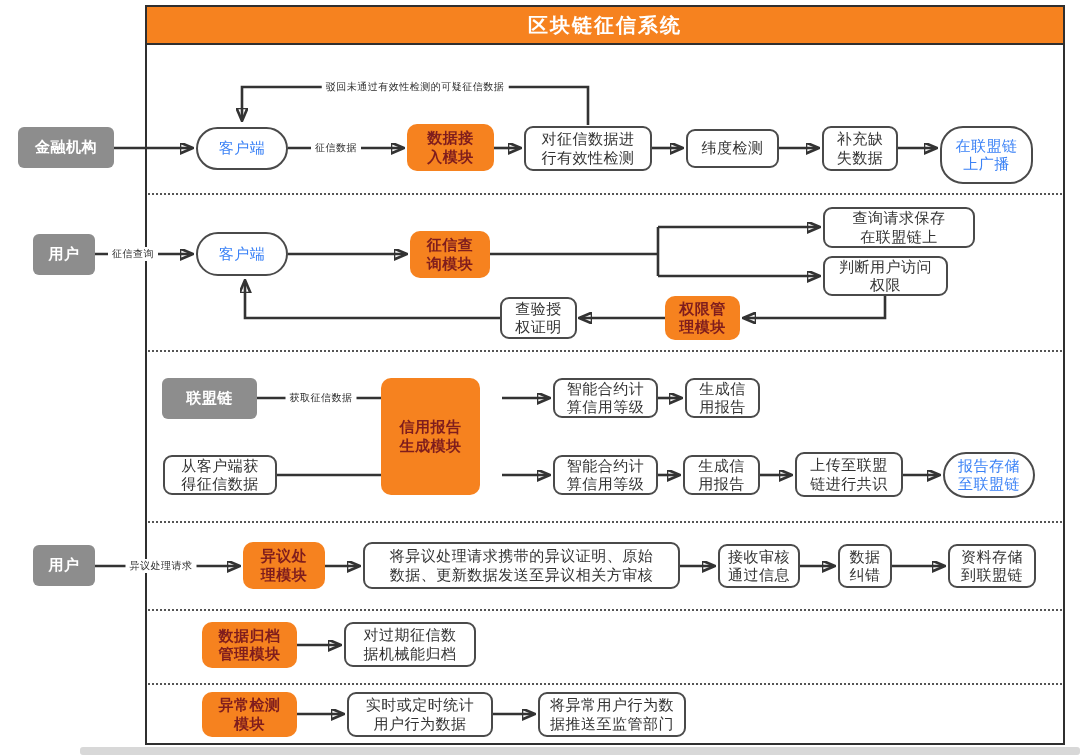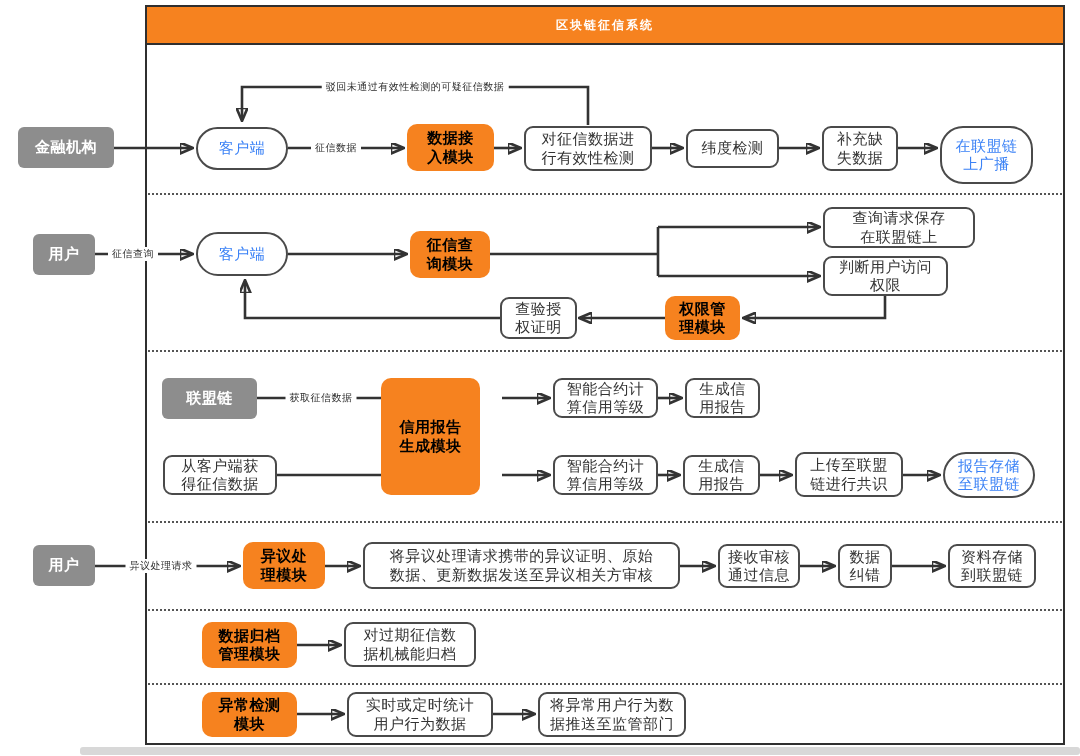--- a/index.html
+++ b/index.html
@@ -9,32 +9,32 @@
     font-family:"DejaVu Sans","Liberation Sans",sans-serif; background:#fff;
   }
   .frame {
     position:absolute; left:145px; top:5px; width:920px; height:740px;
     border:2.5px solid #2f2f2f; box-sizing:border-box; background:#fff;
   }
   .title-bar {
     position:absolute; left:0; top:0; right:0; height:36px;
     background:var(--orange); border-bottom:2.5px solid #2f2f2f;
     display:flex; align-items:center; justify-content:center;
-    color:#fff; font-weight:700; font-size:12px; letter-spacing:2px;
+    color:#fff; font-weight:700; font-size:20px; letter-spacing:2px;
   }
   .sep { position:absolute; left:148px; width:914px; height:0; border-top:2.5px dotted #555; }
   svg.edges { position:absolute; left:0; top:0; pointer-events:none; }
   svg.edges path { fill:none; stroke:var(--line); stroke-width:2.6; }
   .node {
     position:absolute; box-sizing:border-box; display:flex; align-items:center;
     justify-content:center; text-align:center; white-space:pre-line;
     line-height:1.22; font-size:15px; letter-spacing:0.5px;
   }
   .actor   { background:var(--gray);   color:#fff; font-weight:700; border-radius:6px; }
-  .module  { background:var(--orange); color:#000000; font-weight:700; border-radius:10px; }
+  .module  { background:var(--orange); color:#7f1d1d; font-weight:700; border-radius:10px; }
   .process { background:#fff; border:2.2px solid var(--border); border-radius:9px;  color:#333; }
   .terminal{ background:#fff; border:2.2px solid var(--border); border-radius:23px; color:#3b82f6; }
   .edge-label {
     position:absolute; transform:translate(-50%,-50%); background:#fff;
     padding:0 4px; font-size:10px; color:#2f2f2f; white-space:nowrap; letter-spacing:0.5px;
   }
   .bottom-band { position:absolute; left:80px; top:747px; width:1000px; height:8px; background:#d8d8d8; border-radius:3px; }
 </style>
 </head>
 <body>

